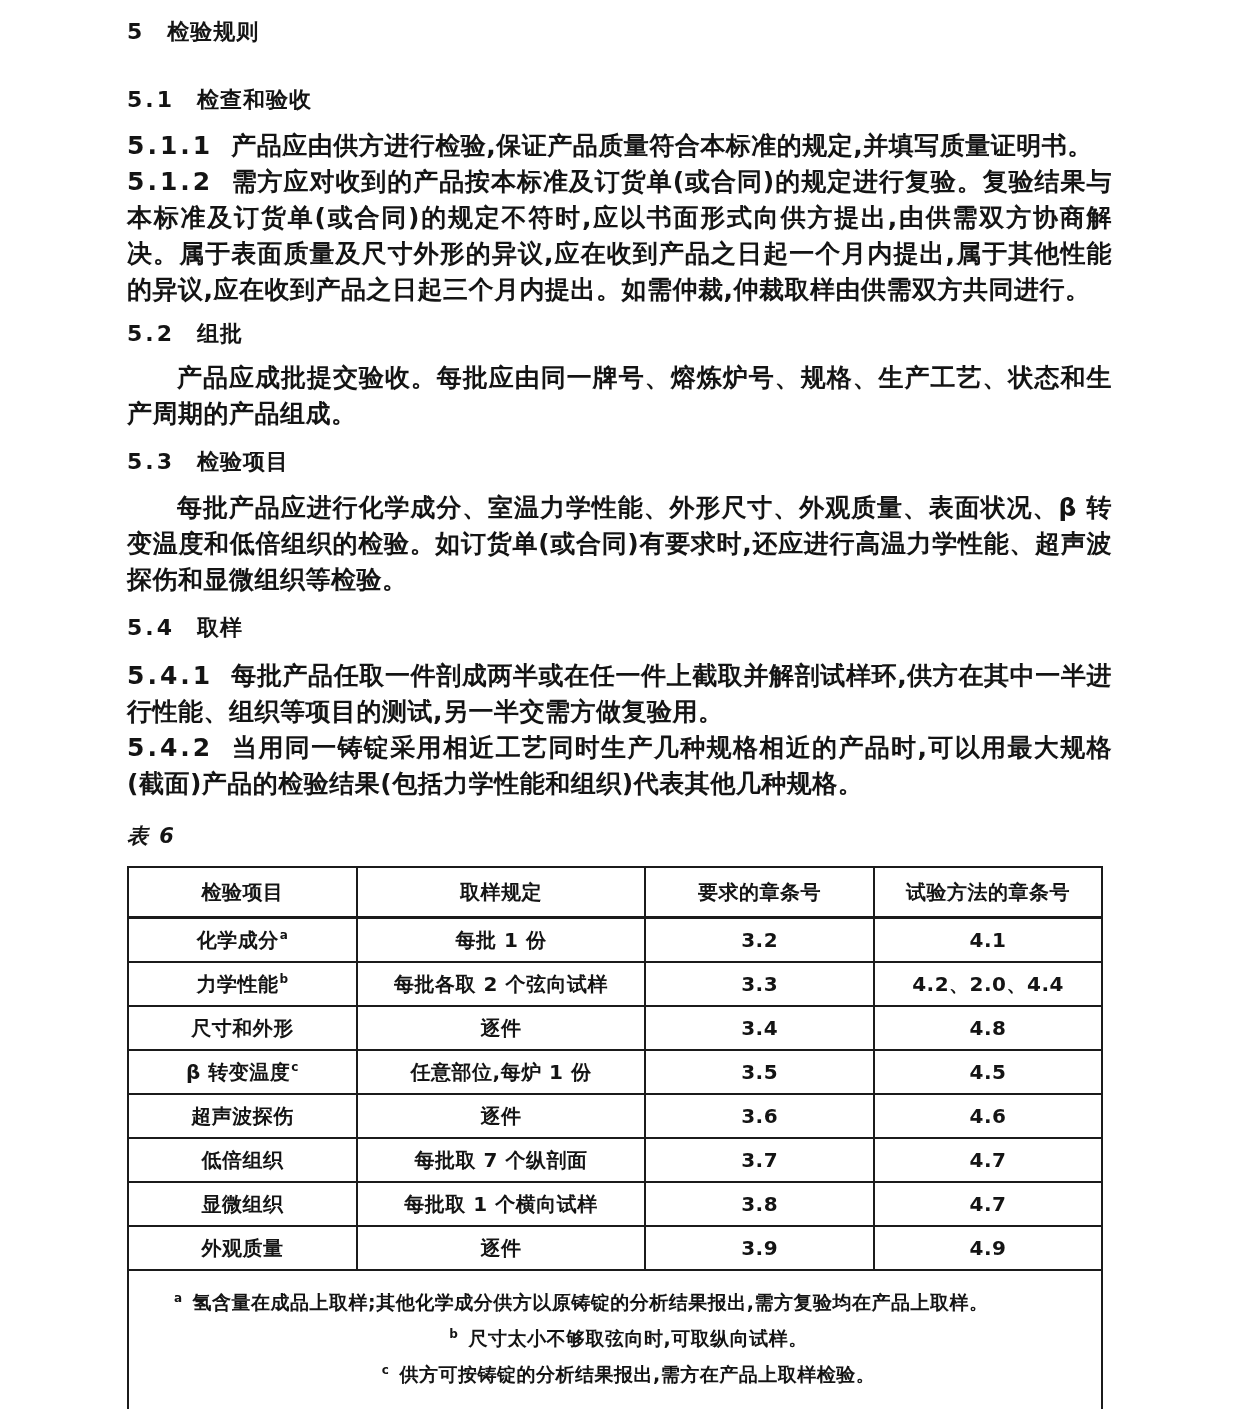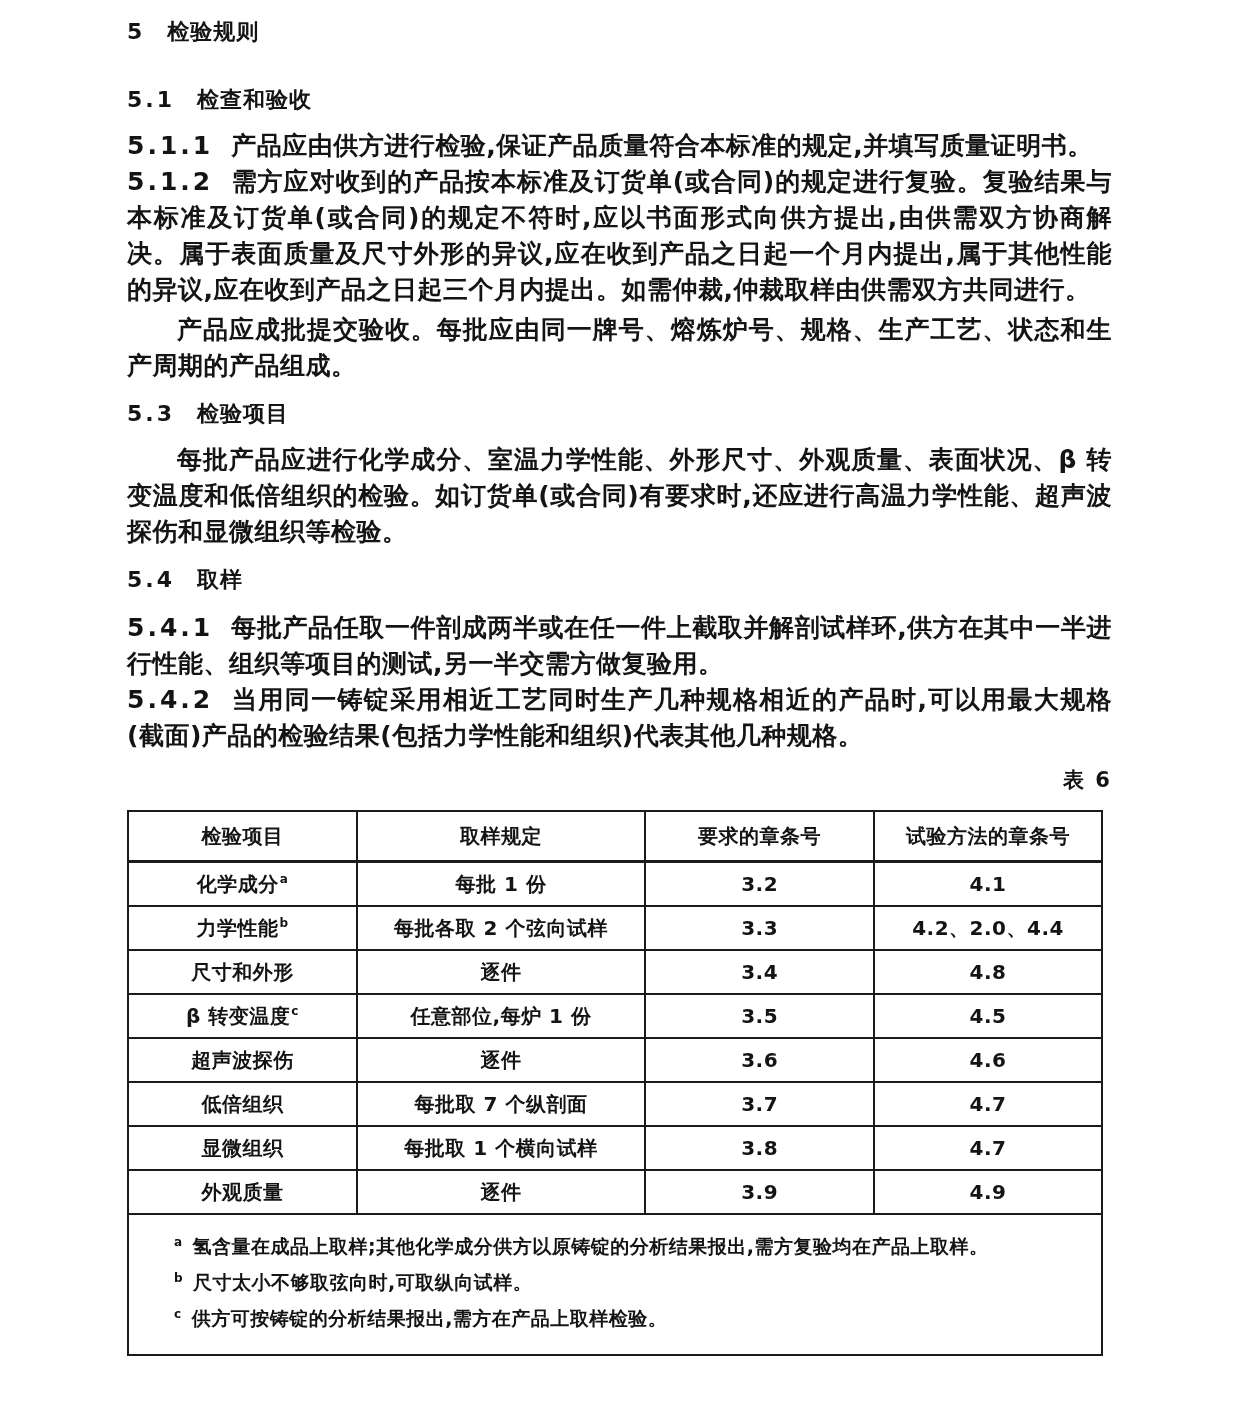--- a/index.html
+++ b/index.html
@@ -19,49 +19,50 @@
   #h52{margin-top:8px;margin-bottom:8px;}
   #h53{margin-top:12px;margin-bottom:10px;}
   #h54{margin-top:12px;margin-bottom:12px;}
 
   p{font-size:25px;font-weight:600;line-height:36px;margin:0;
     text-align:justify;letter-spacing:0.5px;}
   p .num{margin-right:18px;letter-spacing:3px;white-space:nowrap;}
   p.indent{text-indent:2em;}
   #p512{margin-bottom:4px;}
 
-  .caption{font-size:21px;font-weight:700;line-height:36px;text-align:right;
-           margin-top:8px;letter-spacing:2px;}
+  .caption{font-size:21px;font-weight:700;line-height:36px;text-align:left;
+           margin-top:16px;letter-spacing:2px;font-style:italic;}
 
   table{border-collapse:collapse;table-layout:fixed;width:976px;margin:12px 0 0 0;}
   th,td{border:2px solid #1b1b1b;text-align:center;vertical-align:middle;
         font-size:20px;font-weight:600;letter-spacing:0.5px;overflow:hidden;}
   thead th{height:46px;border-bottom:3px solid #1b1b1b;font-weight:700;}
   tbody td{height:40px;}
   sup{font-size:12px;line-height:0;vertical-align:super;}
   td sup{margin-left:1px;}
 
   .footrow td{text-align:left;padding:14px 18px 18px 44px;height:auto;}
   .footnote{font-size:19px;font-weight:600;line-height:35px;letter-spacing:0.5px;}
-  .footnote + .footnote{margin-top:1px;}
+  .footnote + .footnote{margin-top:1px;text-align:center;}
   .footnote sup{margin-right:10px;}
 </style>
 </head>
 <body>
 
 <div class="page">
 
   <h1 class="h h1"><span class="num">5</span><span>检验规则</span></h1>
 
   <h2 class="h h2"><span class="num">5.1</span><span>检查和验收</span></h2>
 
   <p id="p511"><span class="num">5.1.1</span><span>产品应由供方进行检验,保证产品质量符合本标准的规定,并填写质量证明书。</span></p>
 
   <p id="p512"><span class="num">5.1.2</span><span>需方应对收到的产品按本标准及订货单(或合同)的规定进行复验。复验结果与本标准及订货单(或合同)的规定不符时,应以书面形式向供方提出,由供需双方协商解决。属于表面质量及尺寸外形的异议,应在收到产品之日起一个月内提出,属于其他性能的异议,应在收到产品之日起三个月内提出。如需仲裁,仲裁取样由供需双方共同进行。</span></p>
 
+  <h2 class="h h2" id="h52"><span class="num">5.2</span><span>组批</span></h2>
 
   <p class="indent">产品应成批提交验收。每批应由同一牌号、熔炼炉号、规格、生产工艺、状态和生产周期的产品组成。</p>
 
   <h2 class="h h2" id="h53"><span class="num">5.3</span><span>检验项目</span></h2>
 
   <p class="indent">每批产品应进行化学成分、室温力学性能、外形尺寸、外观质量、表面状况、β 转变温度和低倍组织的检验。如订货单(或合同)有要求时,还应进行高温力学性能、超声波探伤和显微组织等检验。</p>
 
   <h2 class="h h2" id="h54"><span class="num">5.4</span><span>取样</span></h2>
 
   <p><span class="num">5.4.1</span><span>每批产品任取一件剖成两半或在任一件上截取并解剖试样环,供方在其中一半进行性能、组织等项目的测试,另一半交需方做复验用。</span></p>

